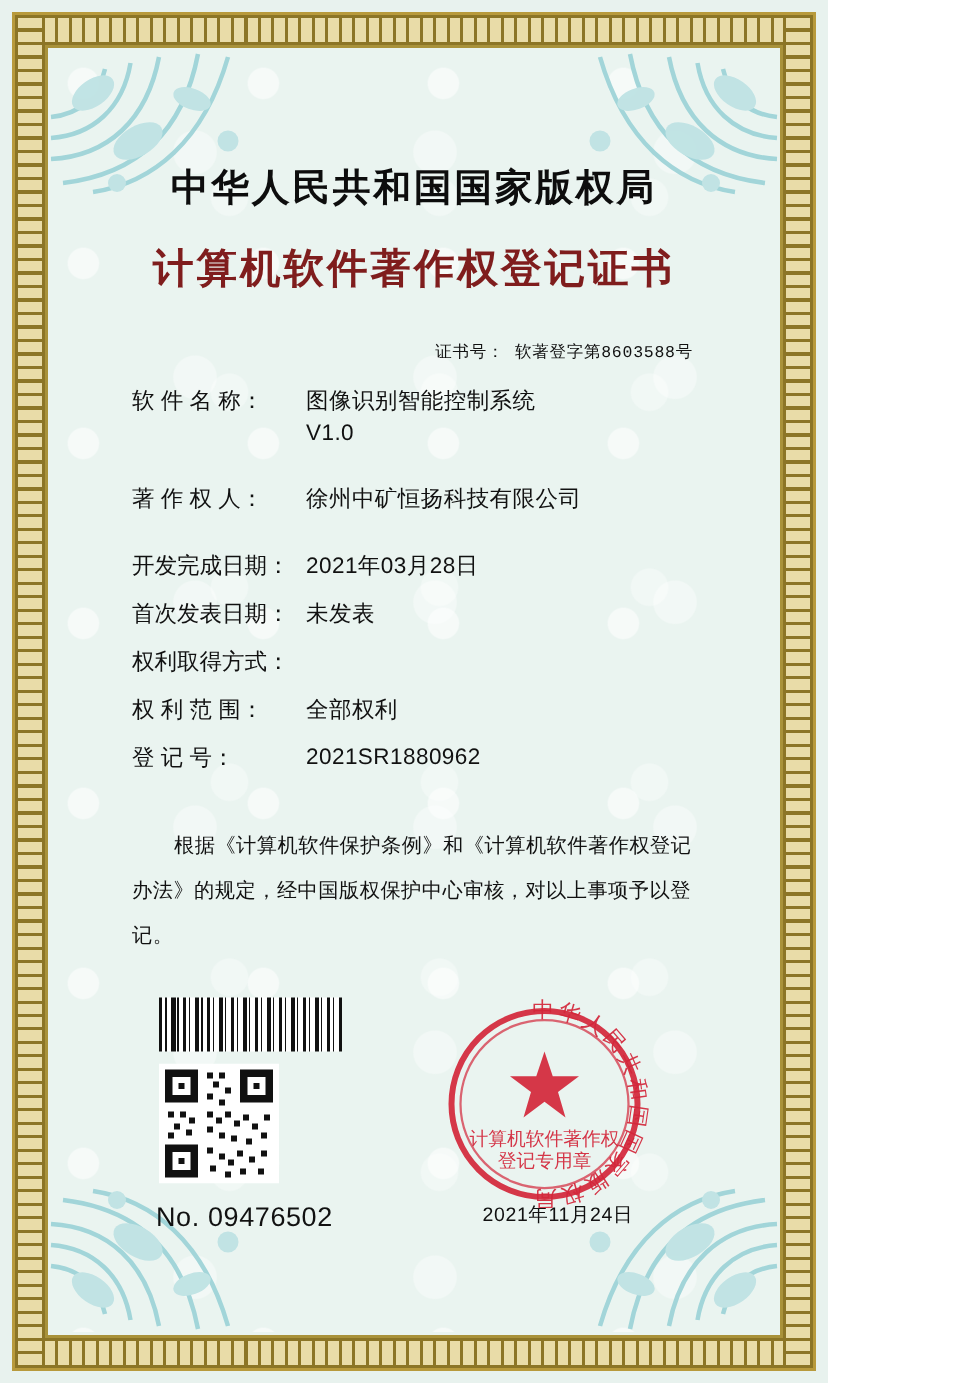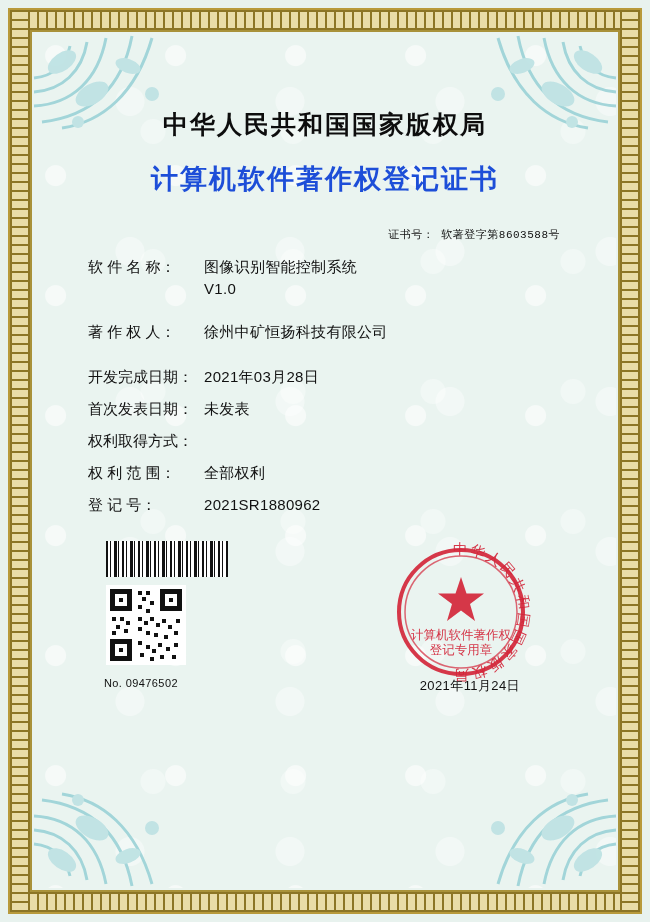--- a/index.html
+++ b/index.html
@@ -5,21 +5,21 @@
   html, body {
     margin: 0;
     padding: 0;
     background: #ffffff;
   }
   body {
     font-family: "Liberation Sans", sans-serif;
   }
   .page {
     position: relative;
-    width: 650px;
+    width: 552px;
     height: 922px;
     overflow: hidden;
     background: #e8f2ee;
   }
 
   
   .border-outer {
     position: absolute;
     left: 8px; top: 8px; right: 8px; bottom: 8px;
     border: 2px solid #b89a3c;
@@ -108,21 +108,21 @@
     letter-spacing: 2px;
     font-weight: bold;
     color: #0d0d0d;
     margin-top: 18px;
   }
   .title-sub {
     text-align: center;
     font-size: 27px;
     letter-spacing: 2px;
     font-weight: bold;
-    color: #1d4ed8;
+    color: #7f1d1d;
     margin-top: 20px;
   }
   .cert-no {
     text-align: right;
     font-size: 11px;
     margin-top: 30px;
     letter-spacing: 0.5px;
     padding-right: 2px;
     font-family: Liberation Mono, monospace;
   }
@@ -190,21 +190,21 @@
     background-size: 100% 4px, 4px 100%, 100% 100%, 100% 100%;
     background-position: 0 0, 0 0, 0 0, 0 0;
     background-blend-mode: normal;
     position: absolute;
   }
   .qr svg { display:block; }
   .doc-no {
     position: absolute;
     left: 16px;
     top: 136px;
-    font-size: 11px;
+    font-size: 18px;
     letter-spacing: 0.4px;
   }
   .seal {
     position: absolute;
     right: 24px;
     top: -6px;
     width: 154px;
     height: 154px;
   }
   .issue-date {
@@ -346,20 +346,21 @@
         <div class="value">全部权利</div>
       </div>
 
       <div class="row">
         <div class="label">登 记 号：</div>
         <div class="value">2021SR1880962</div>
       </div>
 
     </div>
 
+    <div class="statement">根据《计算机软件保护条例》和《计算机软件著作权登记办法》的规定，经中国版权保护中心审核，对以上事项予以登记。</div>
 
     <div class="bottom">
 
       <div class="barcode"></div>
 
       <div class="qr" style="background:none;">
         <svg width="80" height="80" viewBox="0 0 80 80" aria-hidden="true">
           <rect width="80" height="80" fill="#ffffff"></rect>
           <g fill="#111111">
             <rect x="4" y="4" width="22" height="22"></rect>

